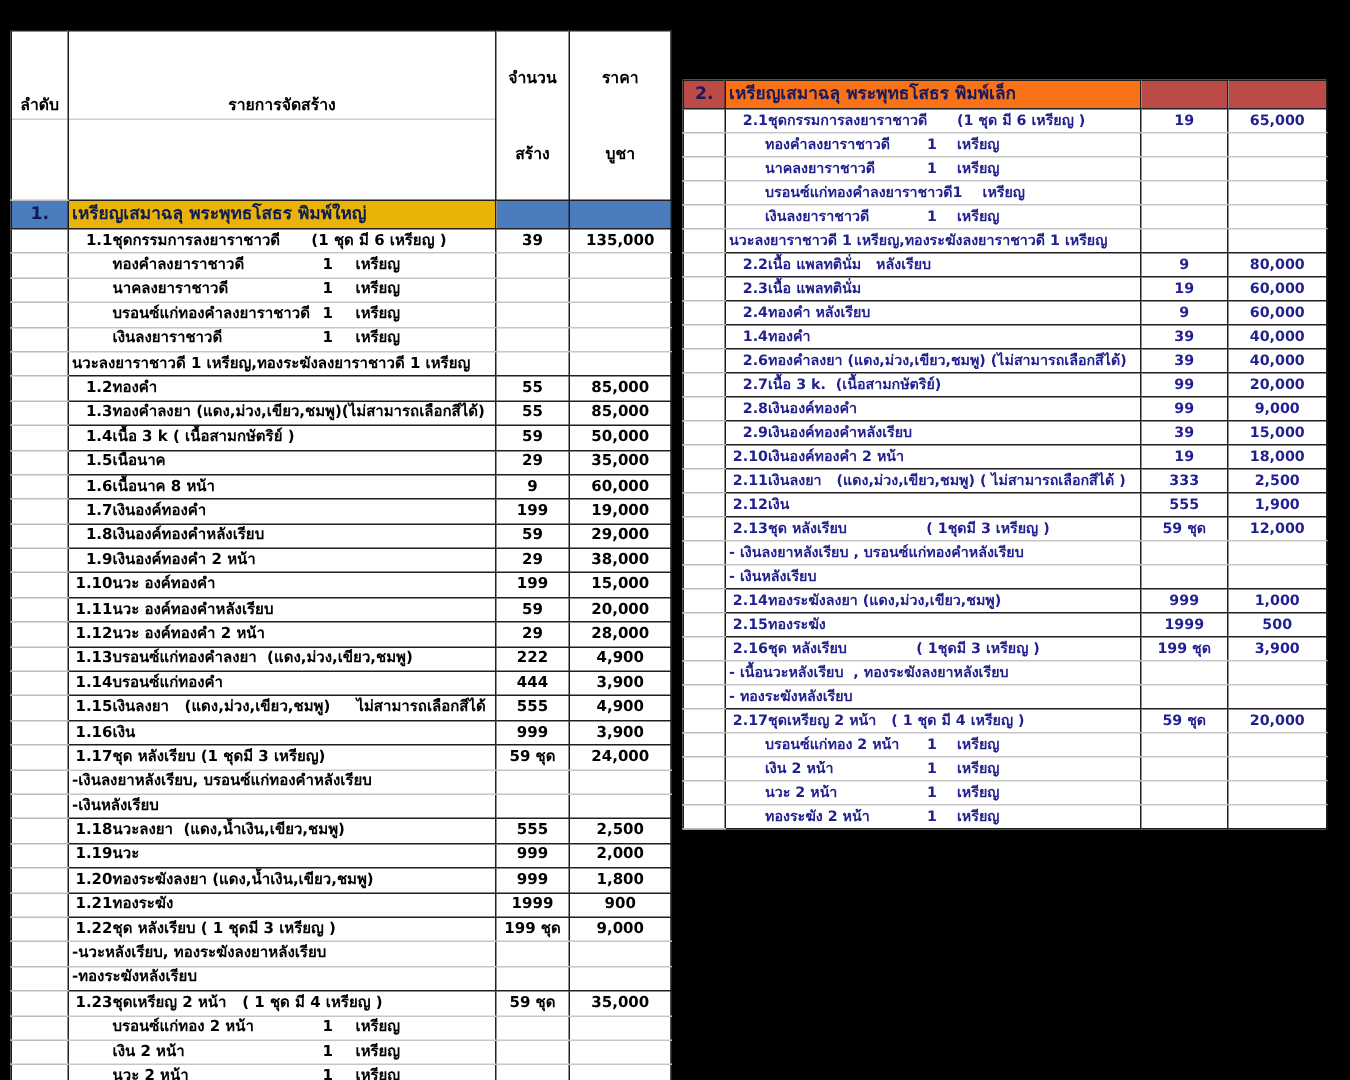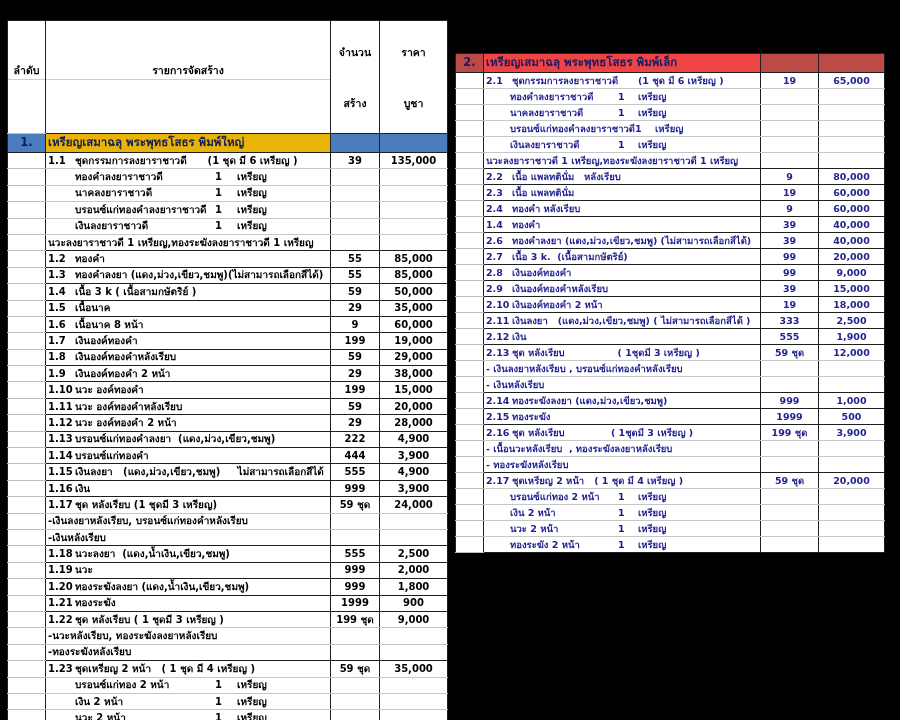--- a/index.html
+++ b/index.html
@@ -22,21 +22,21 @@
   #left-table tr.band td{color:#0e1c52;}
   #right-table tr.band td{color:#191960;}
   tr.band .c-no{text-align:center;}
   
   #left-table tbody td{height:15.4px;font-size:10px;color:#000;}
   #right-table tbody td{height:15px;font-size:9.5px;}
   .c-no{border-bottom-color:#bdbdbd !important;}
   tr.cont td{border-bottom-color:#c6c6c6;}
   tr.band.band td{border-bottom-color:#1f1f1f !important;}
   .c-qty,.c-price{text-align:center;}
-  .ino{display:inline-block;width:27px;}
+  .ino{display:inline-block;width:27px;text-align:right;}
   #right-table .ino{width:26px;}
   .subname{display:inline-block;margin-left:27px;min-width:140px;}
   #right-table .subname{margin-left:24px;min-width:108px;}
   .subcount{display:inline-block;width:22px;}
   #right-table .subcount{width:20px;}
 </style>
 </head>
 <body>
 
 <div class="page">
@@ -298,21 +298,21 @@
     <table id="right-table" style="color: rgb(31, 31, 143);">
       <colgroup>
         <col style="width:28px">
           <col style="width:277px">
           <col style="width:58px">
           <col style="width:66px">
       </colgroup>
       <thead>
         <tr class="band">
           <td class="c-no" style="background: rgb(188, 75, 71);">2.</td>
-          <td class="c-item" style="background: #ef4444;">เหรียญเสมาฉลุ พระพุทธโสธร พิมพ์เล็ก</td>
+          <td class="c-item" style="background: #f97316;">เหรียญเสมาฉลุ พระพุทธโสธร พิมพ์เล็ก</td>
           <td class="c-qty" style="background: rgb(188, 75, 71);"></td>
           <td class="c-price" style="background: rgb(188, 75, 71);"></td>
         </tr>
       </thead>
       <tbody id="right-body">
           <tr class="r-main cont">
             <td class="c-no"></td>
             <td class="c-item"><span class="ino">2.1</span><span class="itx">ชุดกรรมการลงยาราชาวดี      (1 ชุด มี 6 เหรียญ )</span></td>
             <td class="c-qty">19</td>
             <td class="c-price">65,000</td>

